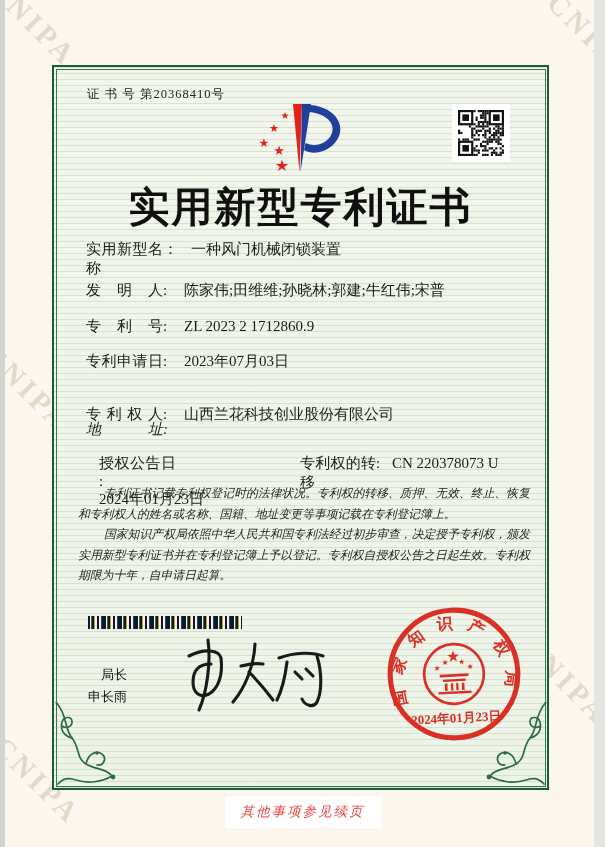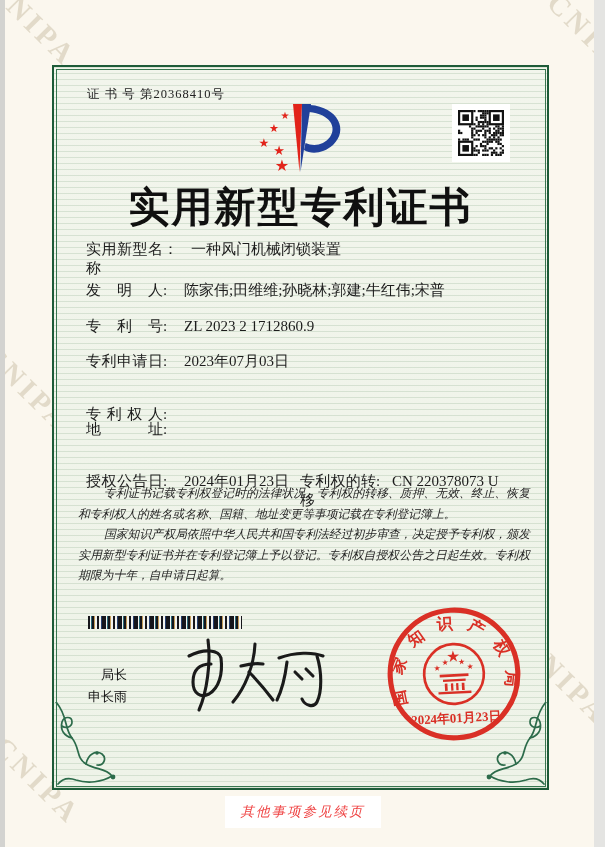--- a/index.html
+++ b/index.html
@@ -29,21 +29,21 @@
   .logo{position:absolute;left:252px;top:100px;width:106px;height:78px;}
   .qr-box{position:absolute;left:452px;top:104px;width:58px;height:58px;background:#fff;}
   .qr-box svg{position:absolute;left:6px;top:6px;}
   .title{position:absolute;left:52px;top:180px;width:497px;text-align:center;
          font-size:41px;font-weight:bold;letter-spacing:2px;color:#101010;}
   
   .row{position:absolute;left:86px;width:462px;font-size:15px;color:#1c1c1c;display:flex;align-items:baseline;}
   .row .lab{display:inline-block;width:77px;text-align:justify;text-align-last:justify;}
   .row .colon{display:inline-block;min-width:8px;}
   .row .val{margin-left:13px;white-space:nowrap;}
-  .r1{top:240px;} .r2{top:281px;} .r3{top:317px;} .r4{top:352px;} .r5{top:388px;margin-top:17px;} .r6{top:420px;} .r7{top:472px;}
+  .r1{top:240px;} .r2{top:281px;} .r3{top:317px;} .r4{top:352px;} .r5{top:388px;margin-top:17px;} .r6{top:420px;font-style:italic;} .r7{top:454px;flex-direction:column;}
   .pair2{position:absolute;left:214px;top:0;display:flex;align-items:baseline;}
   .pair2 .lab2{display:inline-block;width:76px;text-align:justify;text-align-last:justify;}
   .pair2 .val2{margin-left:8px;white-space:nowrap;}
   
   .paras{position:absolute;left:78px;top:483px;width:452px;font-size:11.8px;line-height:20.5px;
          text-align:justify;font-style:italic;color:#232323;}
   .paras p{margin:0;text-indent:2.2em;}
   
   .barcode{position:absolute;left:88px;top:616px;width:154px;height:13px;
            background:repeating-linear-gradient(90deg,
@@ -292,20 +292,21 @@
       <span class="val">ZL 2023 2 1712860.9</span>
   </div>
   <div class="row r4">
     <span class="lab">专利申请日</span>
       <span class="colon">:</span>
       <span class="val">2023年07月03日</span>
   </div>
   <div class="row r5">
     <span class="lab">专利权人</span>
       <span class="colon">:</span>
+      <span class="val">山西兰花科技创业股份有限公司</span>
   </div>
   <div class="row r6">
     <span class="lab">地址</span>
       <span class="colon">:</span>
   </div>
   <div class="row r7">
     <span class="lab">授权公告日</span>
       <span class="colon">:</span>
       <span class="val">2024年01月23日</span>
     <span class="pair2">

